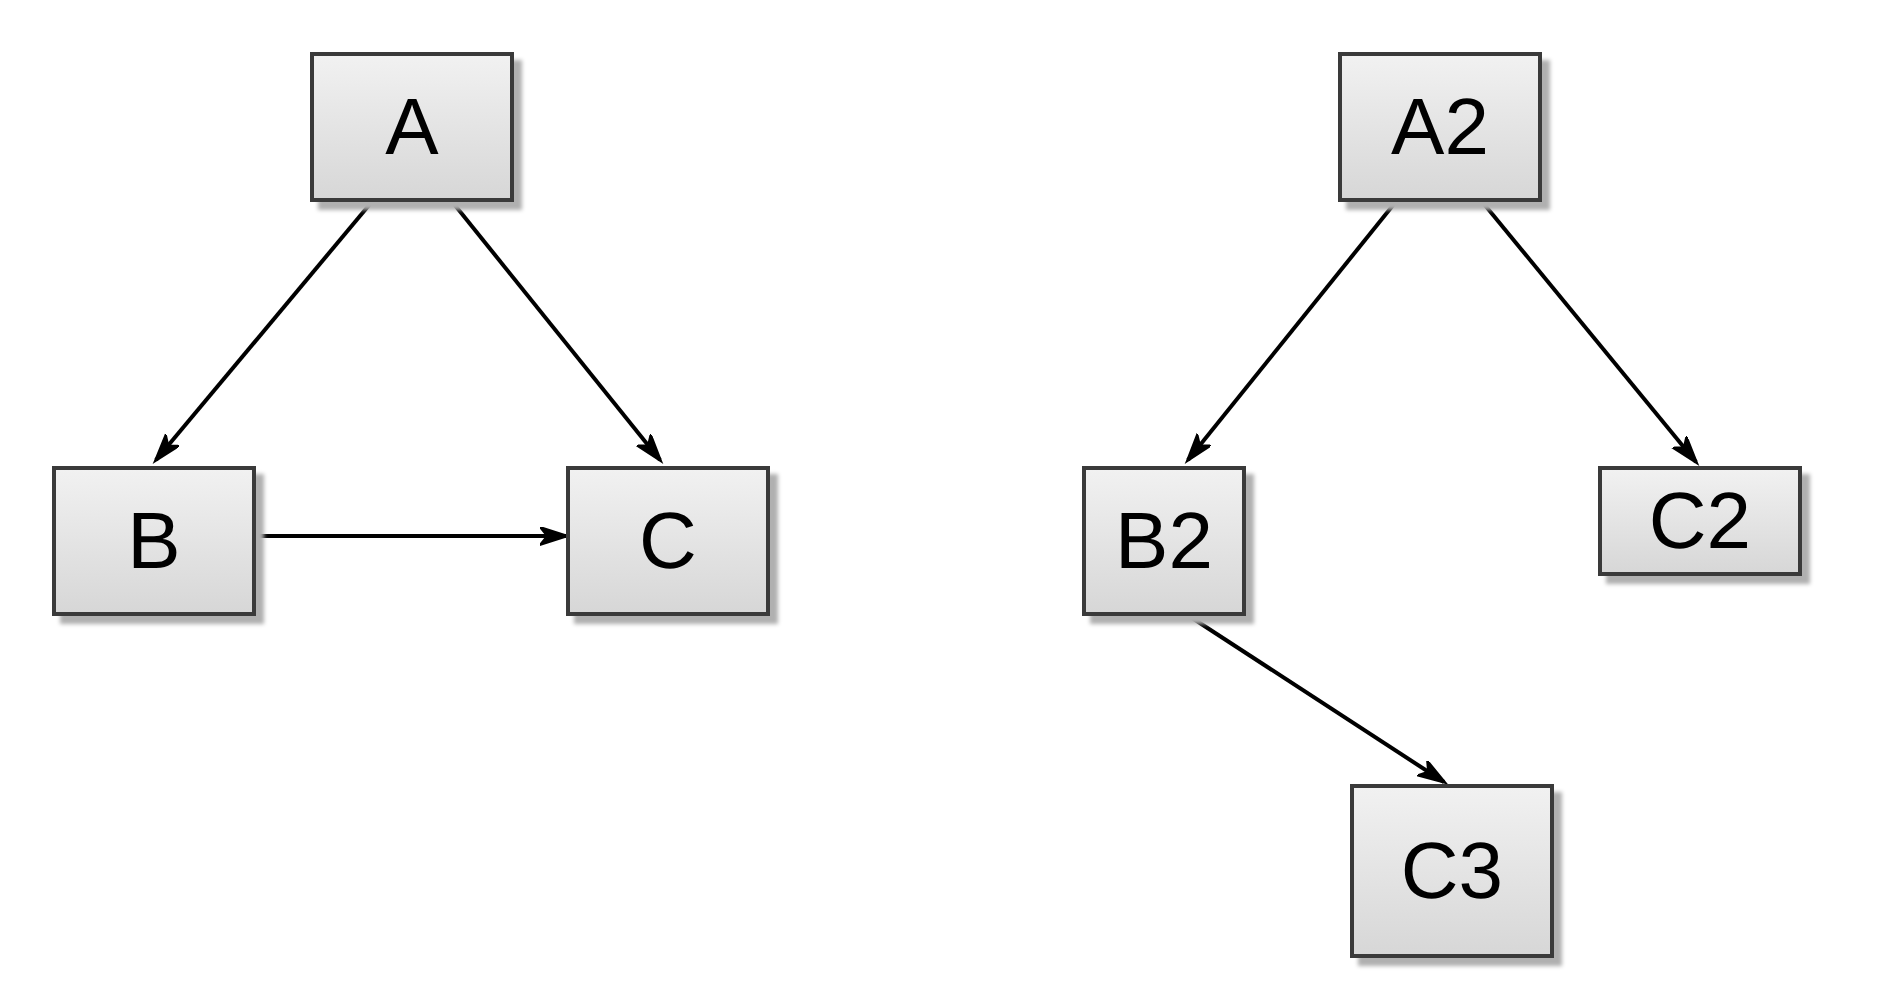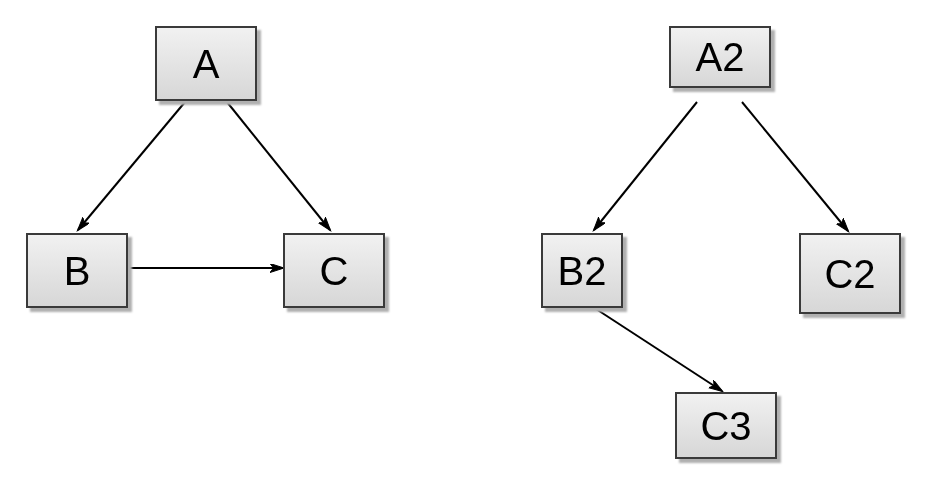--- a/index.html
+++ b/index.html
@@ -66,26 +66,26 @@
   <div id="nodes-layer">
       <div class="node" style="left: 155px; top: 26px; width: 102px; height: 75px;">
         <span class="node-label">A</span>
       </div>
       <div class="node" style="left: 26px; top: 233px; width: 102px; height: 75px;">
         <span class="node-label">B</span>
       </div>
       <div class="node" style="left: 283px; top: 233px; width: 102px; height: 75px;">
         <span class="node-label">C</span>
       </div>
-      <div class="node" style="left: 669px; top: 26px; width: 102px; height: 62px; justify-content: center;">
+      <div class="node" style="left: 669px; top: 26px; width: 102px; height: 75px; justify-content: center;">
         <span class="node-label">A2</span>
       </div>
       <div class="node" style="left: 541px; top: 233px; width: 82px; height: 75px;">
         <span class="node-label">B2</span>
       </div>
-      <div class="node" style="left: 799px; top: 233px; width: 102px; height: 81px;">
+      <div class="node" style="left: 799px; top: 233px; width: 102px; height: 55px;">
         <span class="node-label">C2</span>
       </div>
-      <div class="node" style="left: 675px; top: 392px; width: 102px; height: 67px;">
+      <div class="node" style="left: 675px; top: 392px; width: 102px; height: 87px;">
         <span class="node-label">C3</span>
       </div>
     </div>
 </div>
 
 </body></html>

